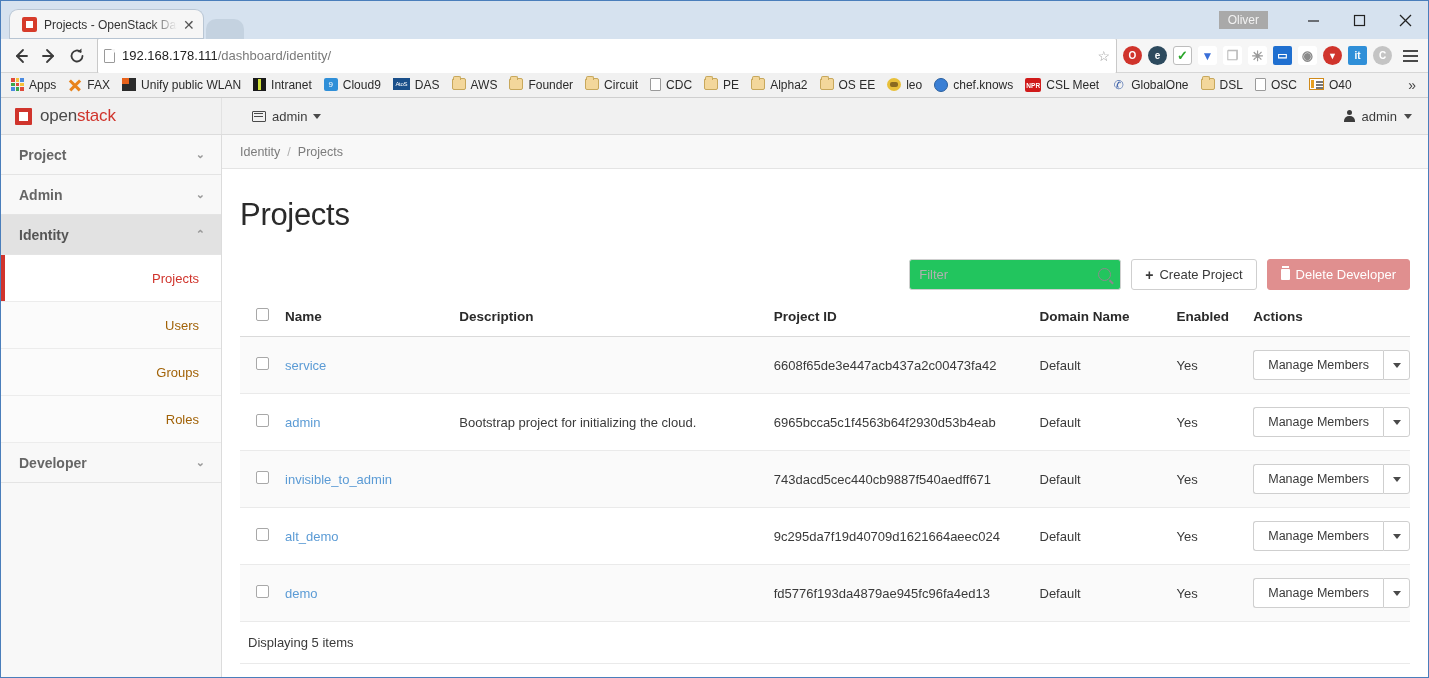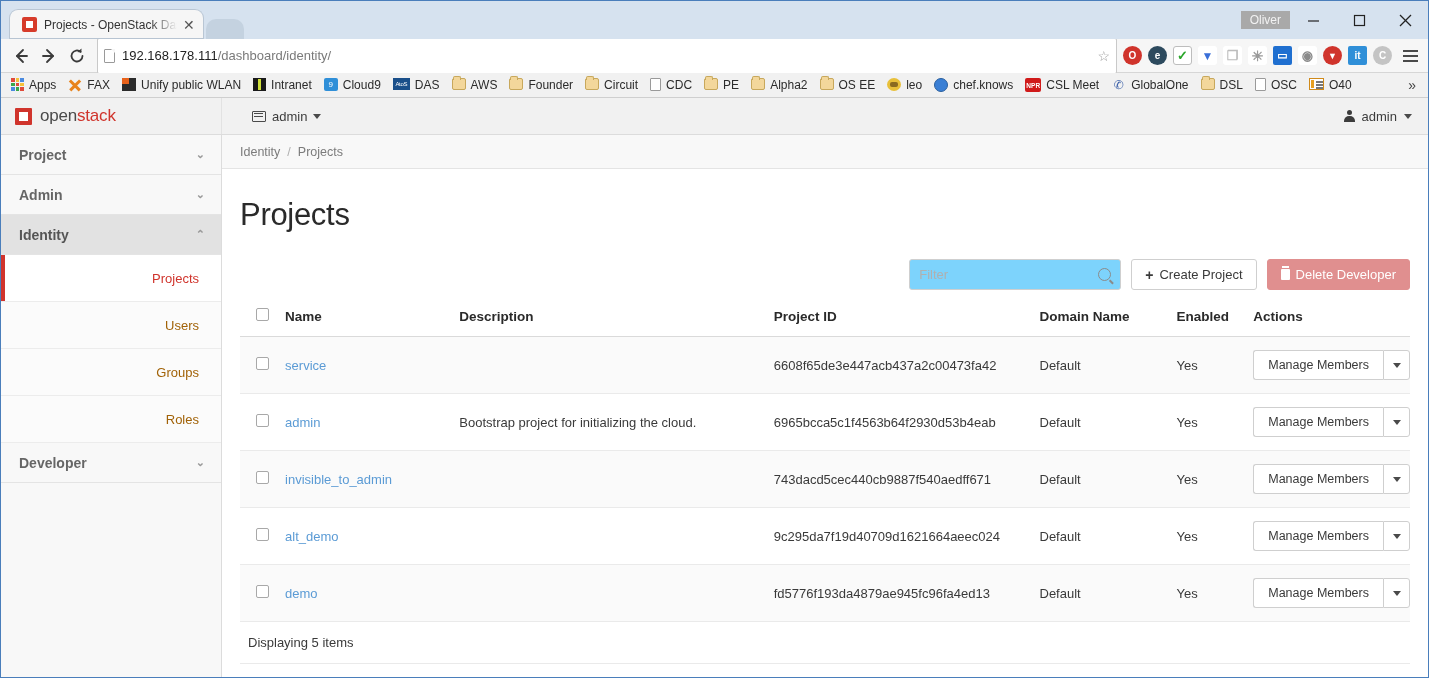--- a/index.html
+++ b/index.html
@@ -67,20 +67,21 @@
     border-top-left-radius: 10px; border-top-right-radius: 10px;
     transform: skewX(0deg);
   }
   .win-controls {
     position: absolute; right: 0; top: 0;
     display: flex; align-items: center; height: 38px;
   }
   .user-badge {
     background: #a9a9a9; color: #f2f2f2;
     font-size: 12px; padding: 2px 9px;
+    margin-right: 22px;
   }
   .wbtn {
     width: 46px; height: 30px;
     display: flex; align-items: center; justify-content: center;
     color: #222; font-size: 15px;
     cursor: pointer;
   }
   .wbtn svg { display: block; }
 
   
@@ -309,21 +310,21 @@
 
   .content-inner { padding: 18px 18px 0 18px; }
   .page-title {
     font-size: 31px; font-weight: normal; color: #2a2a2a;
     letter-spacing: -0.3px; margin: 10px 0 26px 0;
   }
 
   .toolbar { display:flex; justify-content:flex-end; align-items:center; gap: 10px; margin-bottom: 10px; }
   .filter-box {
     width: 212px; height: 31px;
-    border: 1px solid #cfcfcf; border-radius: 3px; background:#7dd3fc;
+    border: 1px solid #cfcfcf; border-radius: 3px; background:#22c55e;
     display:flex; align-items:center; padding: 0 9px;
   }
   .filter-box input {
     border:none; outline:none; flex:1 1 auto;
     font-size: 13px; color:#555; font-family:"Liberation Sans", sans-serif;
     background: transparent;
   }
   .filter-box input::placeholder { color:#b0b0b0; }
   .mag {
     width:13px;height:13px;flex:0 0 13px; border:1.6px solid #8b8b8b; border-radius:50%;

